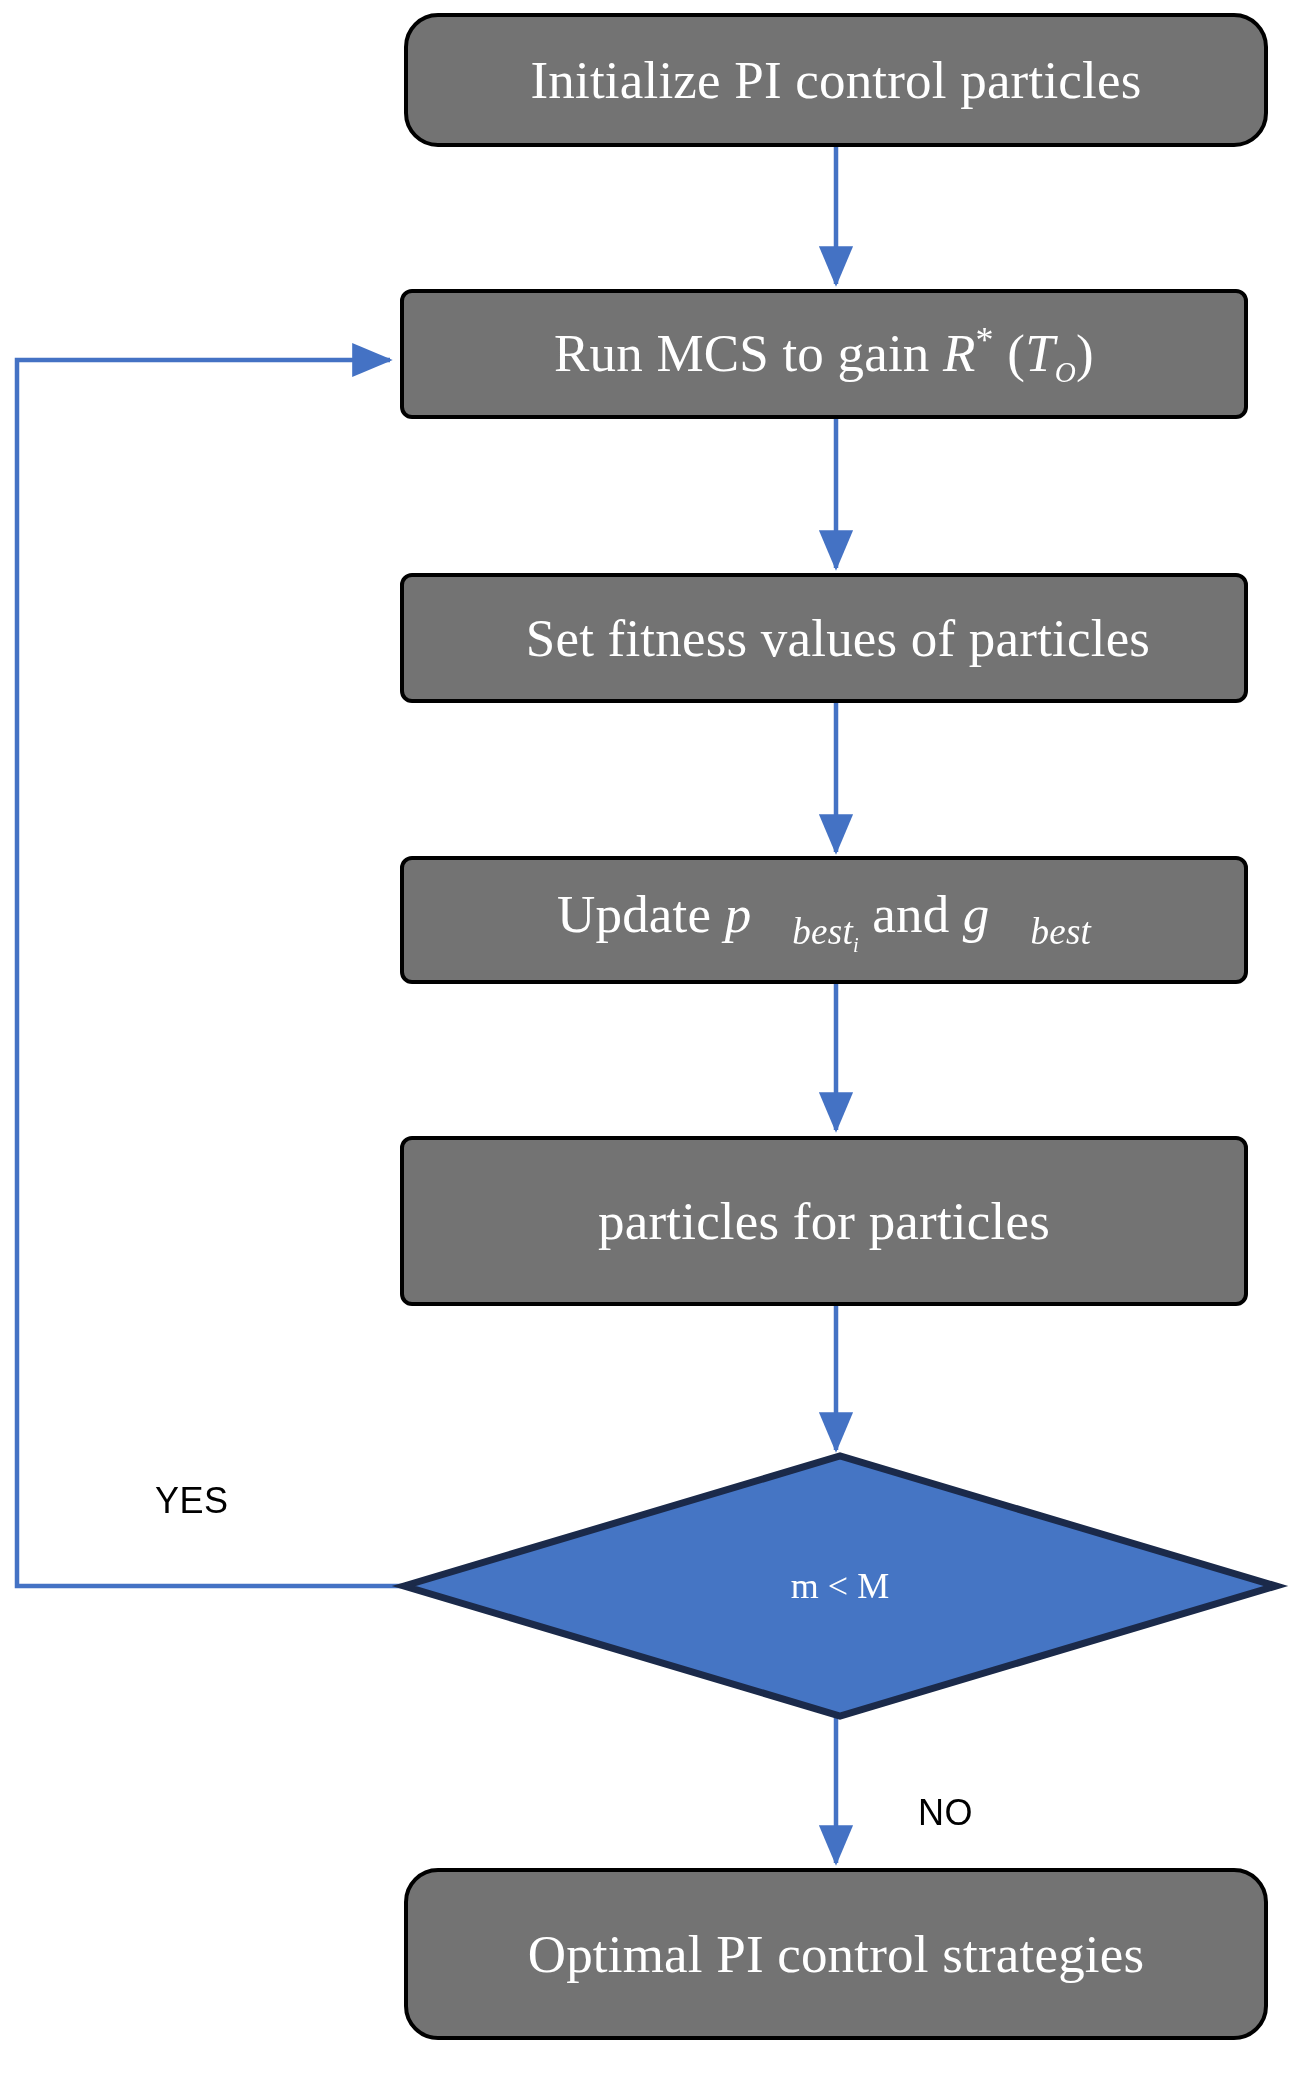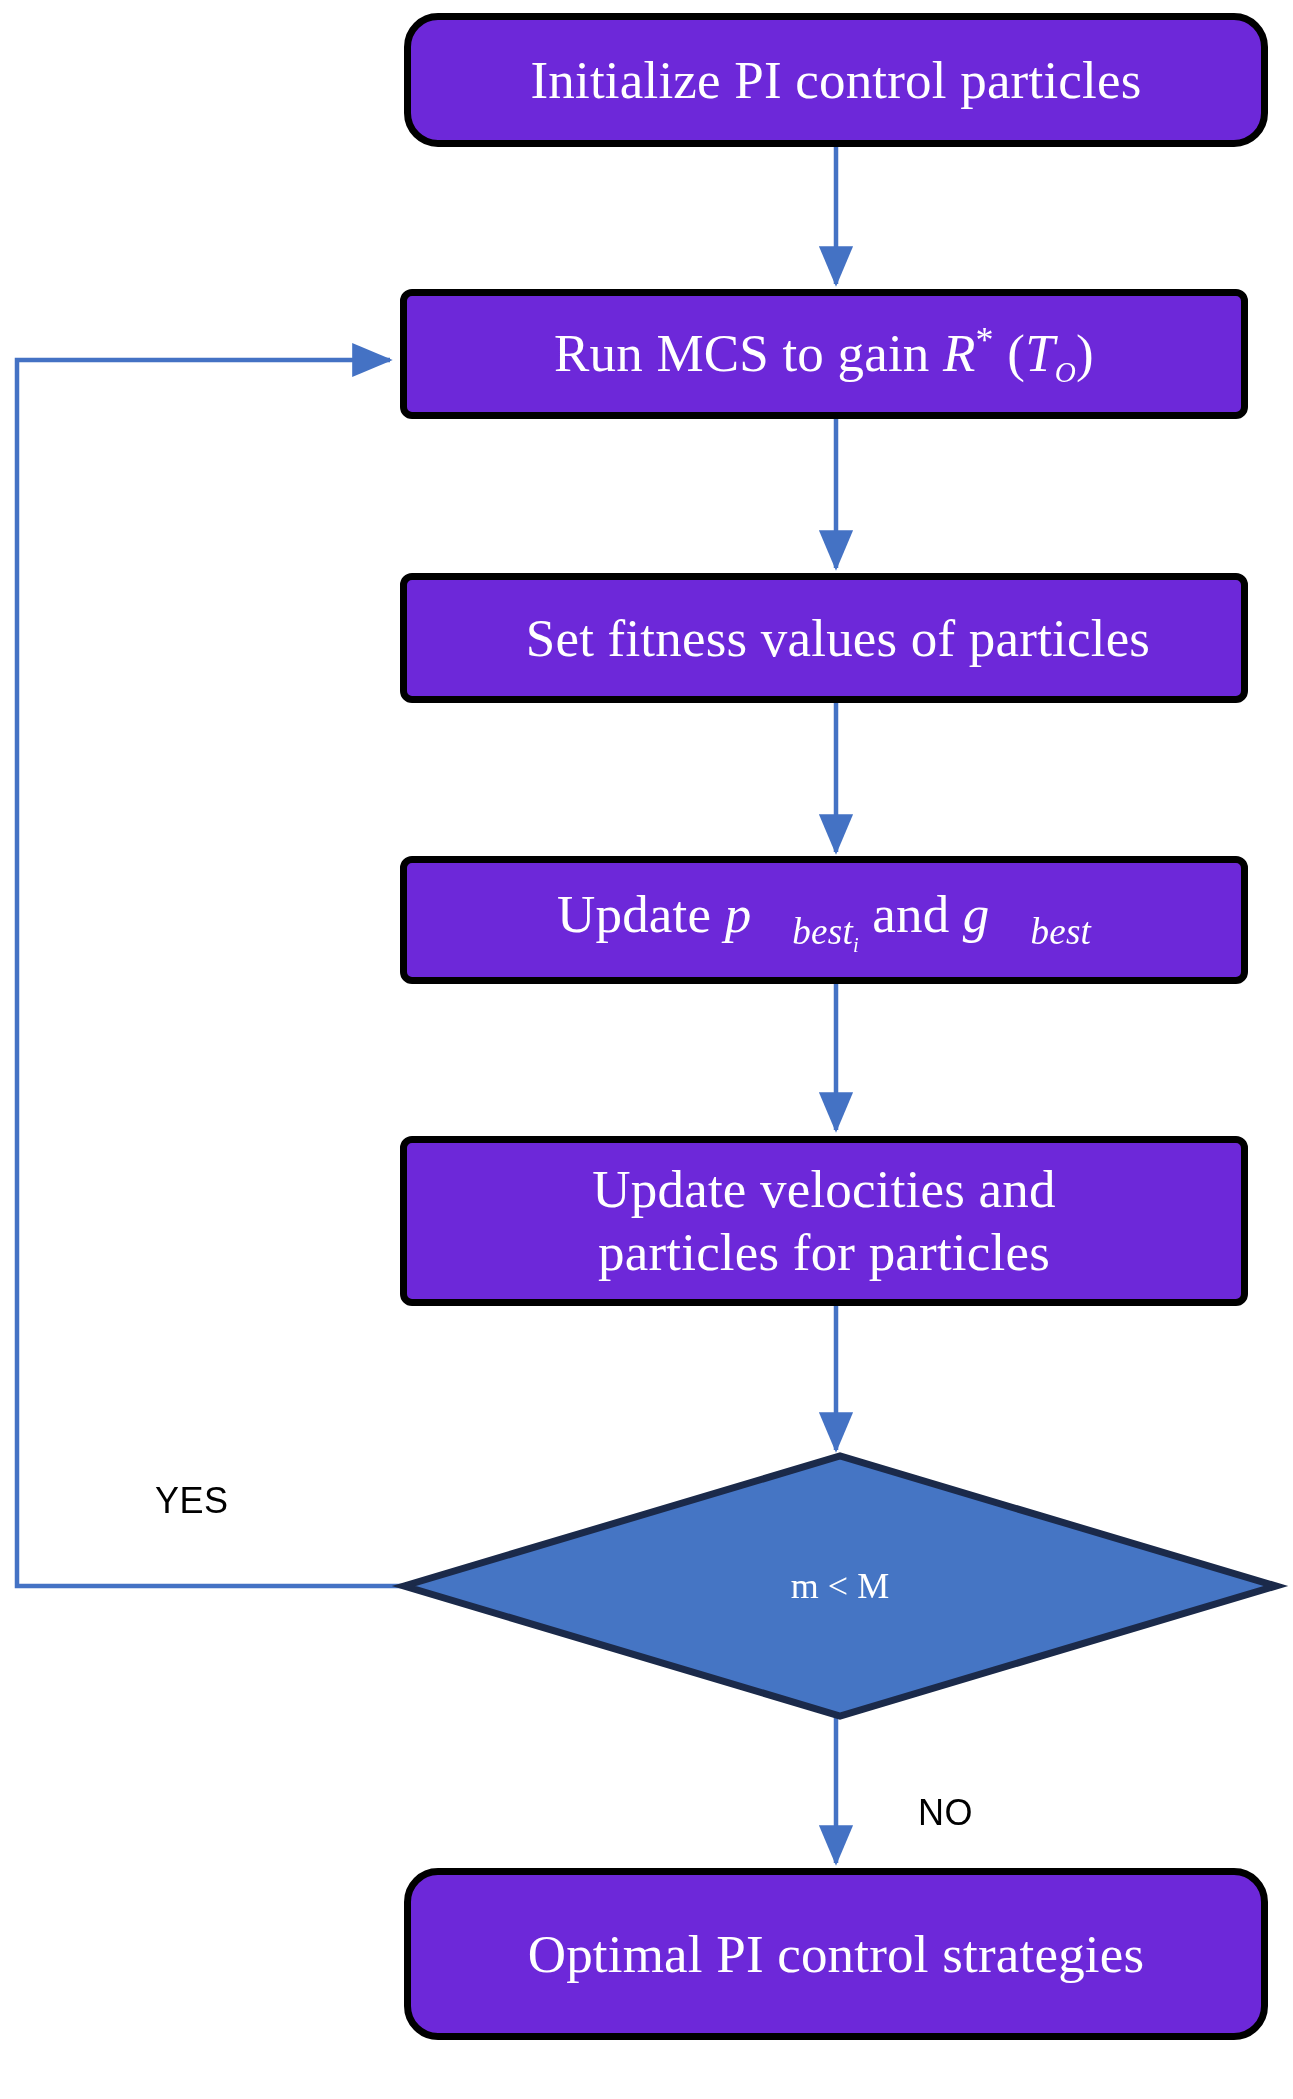--- a/index.html
+++ b/index.html
@@ -13,22 +13,22 @@
   #canvas {
     position: relative;
     width: 1293px;
     height: 2099px;
     background: #ffffff;
     overflow: hidden;
   }
   .node {
     position: absolute;
     box-sizing: border-box;
-    background: #6d28d9;
-    border: 7px solid #000000;
+    background: #737373;
+    border: 4px solid #000000;
     color: #ffffff;
     display: flex;
     align-items: center;
     justify-content: center;
     text-align: center;
     font-family: "Liberation Serif", serif;
     font-size: 53px;
     line-height: 1.18;
     letter-spacing: 0.2px;
     white-space: pre-line;
@@ -111,21 +111,20 @@
     <span>Run MCS to gain&nbsp;<span class="mathi">R</span><span class="sup">*</span>&nbsp;(<span class="mathi">T</span><span class="sub2">O</span>)</span>
   </div>
 
   <div class="node rect" style="left:400px; top:573px; width:848px; height:130px;padding-left:28px;">Set fitness values of particles</div>
 
   <div class="node rect" style="left:400px; top:856px; width:848px; height:128px;">
     <span>Update&nbsp;<span class="mathi">p</span><span class="sub1">best<span class="sub2">i</span></span>&nbsp;and&nbsp;<span class="mathi">g</span><span class="sub1">best</span></span>
   </div>
 
   <div class="node rect" style="left:400px; top:1136px; width:848px; height:170px; flex-direction:column;">
-    <span>Update velocities and</span>
     <span>particles for particles</span>
   </div>
 
   <div class="decision-wrap" style="left:400px; top:1452px; width:880px; height:268px;">
     <svg width="880" height="268" viewBox="0 0 880 268" xmlns="http://www.w3.org/2000/svg">
       <polygon points="4,134 440,4 876,134 440,264" fill="#4575c4" stroke="#1b2a4a" stroke-width="7"></polygon>
     </svg>
     <div class="decision-label">m &lt; M</div>
   </div>
 

